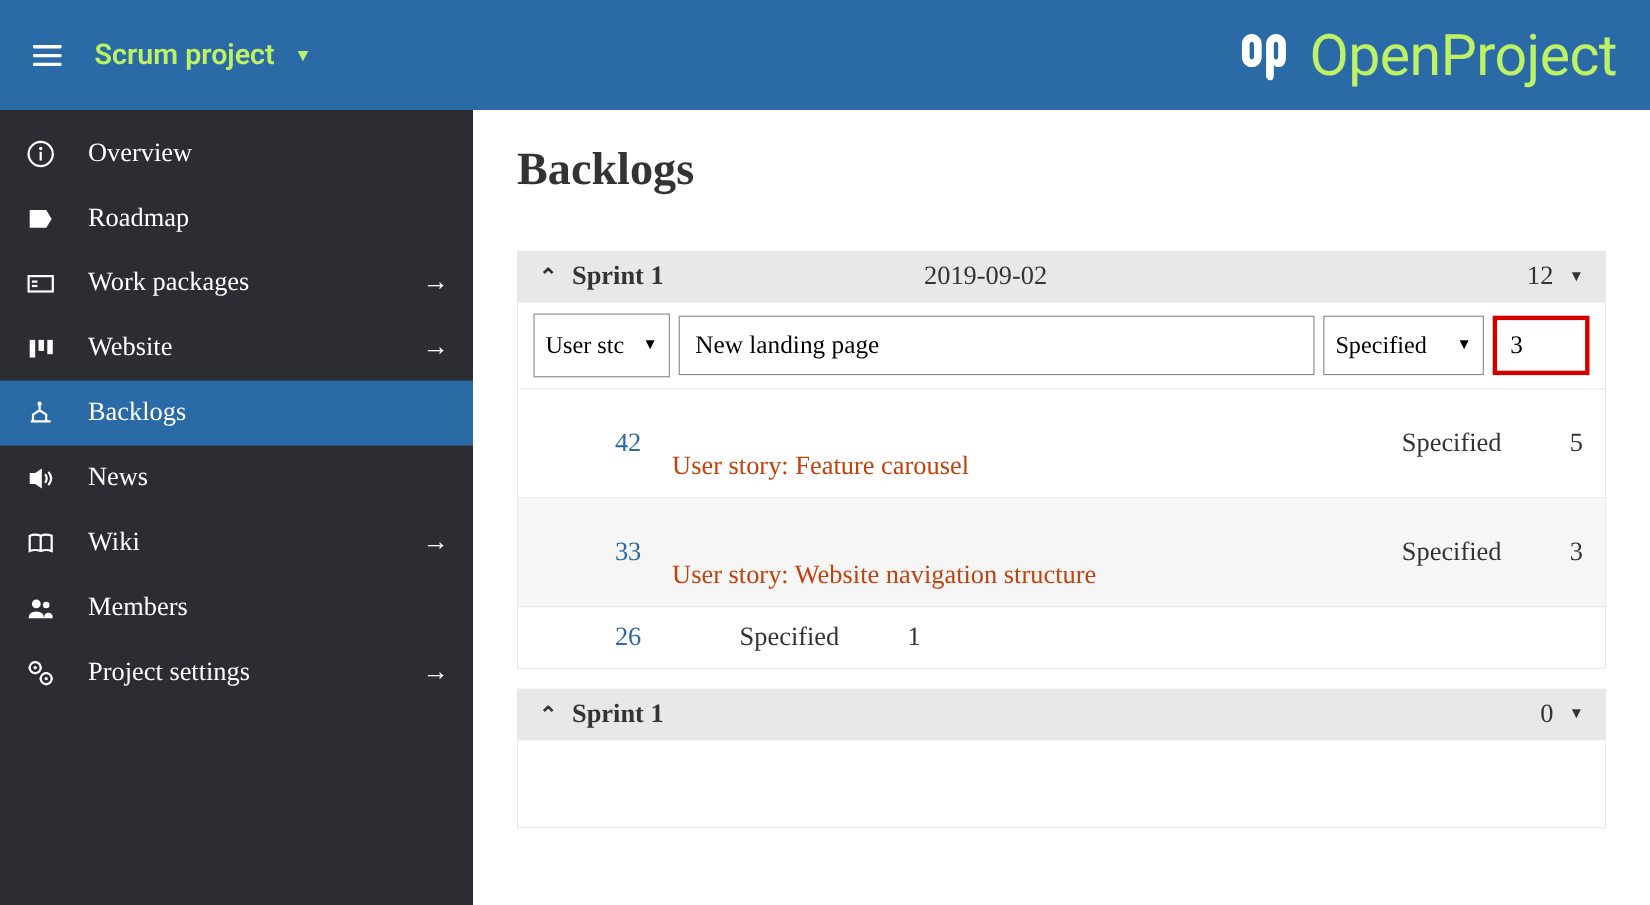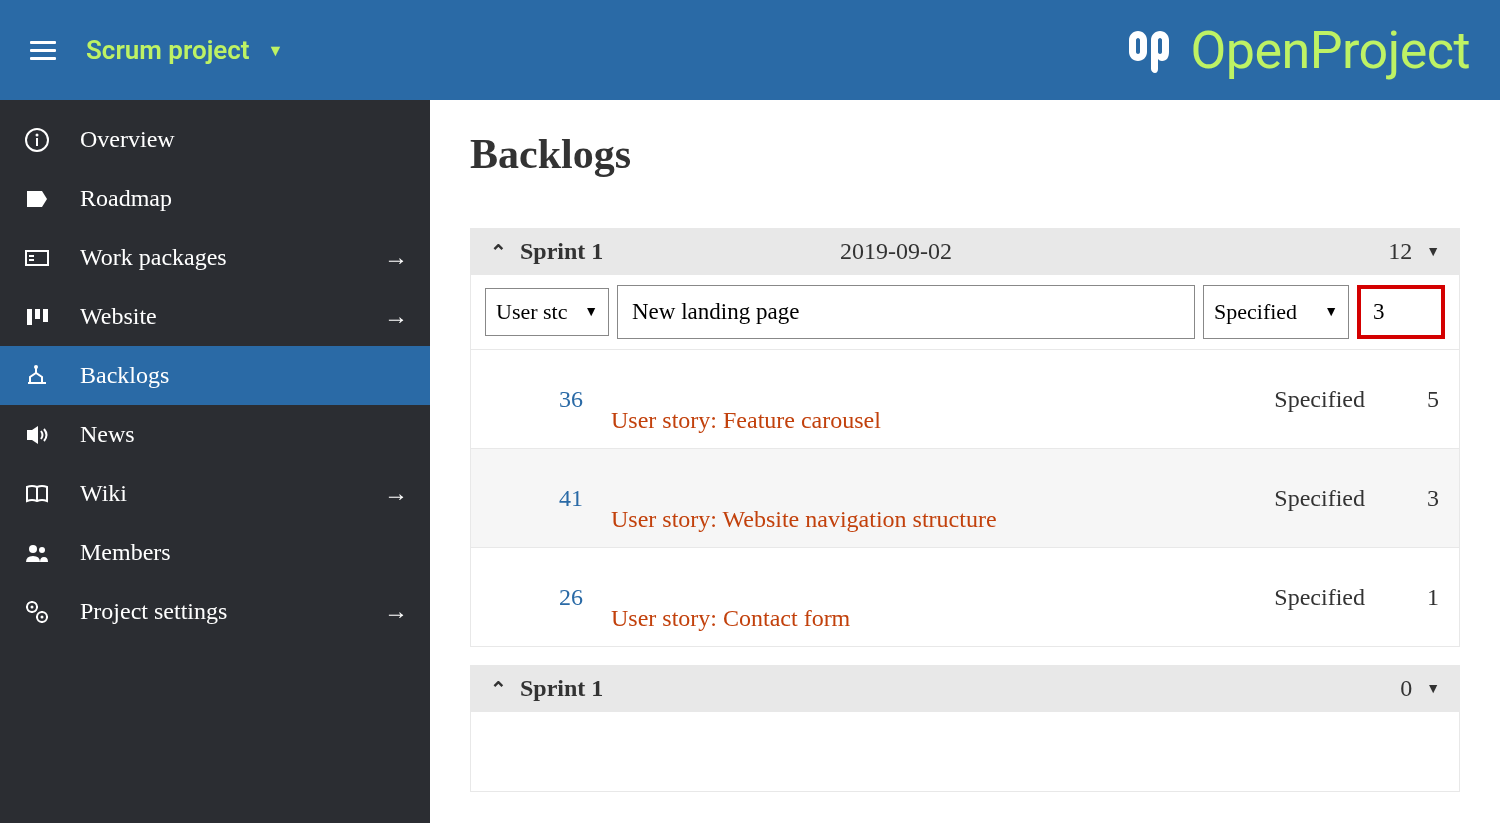--- a/index.html
+++ b/index.html
@@ -139,21 +139,21 @@
     }
     .edit-row {
       display: flex;
       align-items: center;
       padding: 10px 14px;
       gap: 8px;
       border-bottom: 1px solid #e8e8e8;
     }
     .type-select {
       width: 124px;
-      height: 48px;
+      height: 58px;
       border: 1px solid #888;
       background: #fff;
       display: flex;
       align-items: center;
       padding: 0 10px;
       font-size: 22px;
       cursor: pointer;
       justify-content: space-between;
     }
     .title-input {
@@ -363,34 +363,33 @@
             <span style="font-size:14px;">▼</span>
           </div>
           <input class="title-input" type="text" value="New landing page" style="">
           <div class="status-select">
             <span>Specified</span>
             <span style="font-size:14px;">▼</span>
           </div>
           <input class="points-input" type="text" value="3" style="">
         </div>
         <div class="story-row">
-          <span class="col-id">36</span>
+          <span class="col-id">42</span>
           <span class="col-title">User story: Feature carousel</span>
           <span class="col-status">Specified</span>
           <span class="col-points">5</span>
         </div>
         <div class="story-row">
-          <span class="col-id">41</span>
+          <span class="col-id">33</span>
           <span class="col-title">User story: Website navigation structure</span>
           <span class="col-status">Specified</span>
           <span class="col-points">3</span>
         </div>
         <div class="story-row">
           <span class="col-id">26</span>
-          <span class="col-title">User story: Contact form</span>
           <span class="col-status">Specified</span>
           <span class="col-points">1</span>
         </div>
       </div>
     </div>
 
     <div class="sprint-block">
       <div class="sprint-header">
         <span class="expand">⌃</span>
         <span class="sprint-name">Sprint 1</span>

